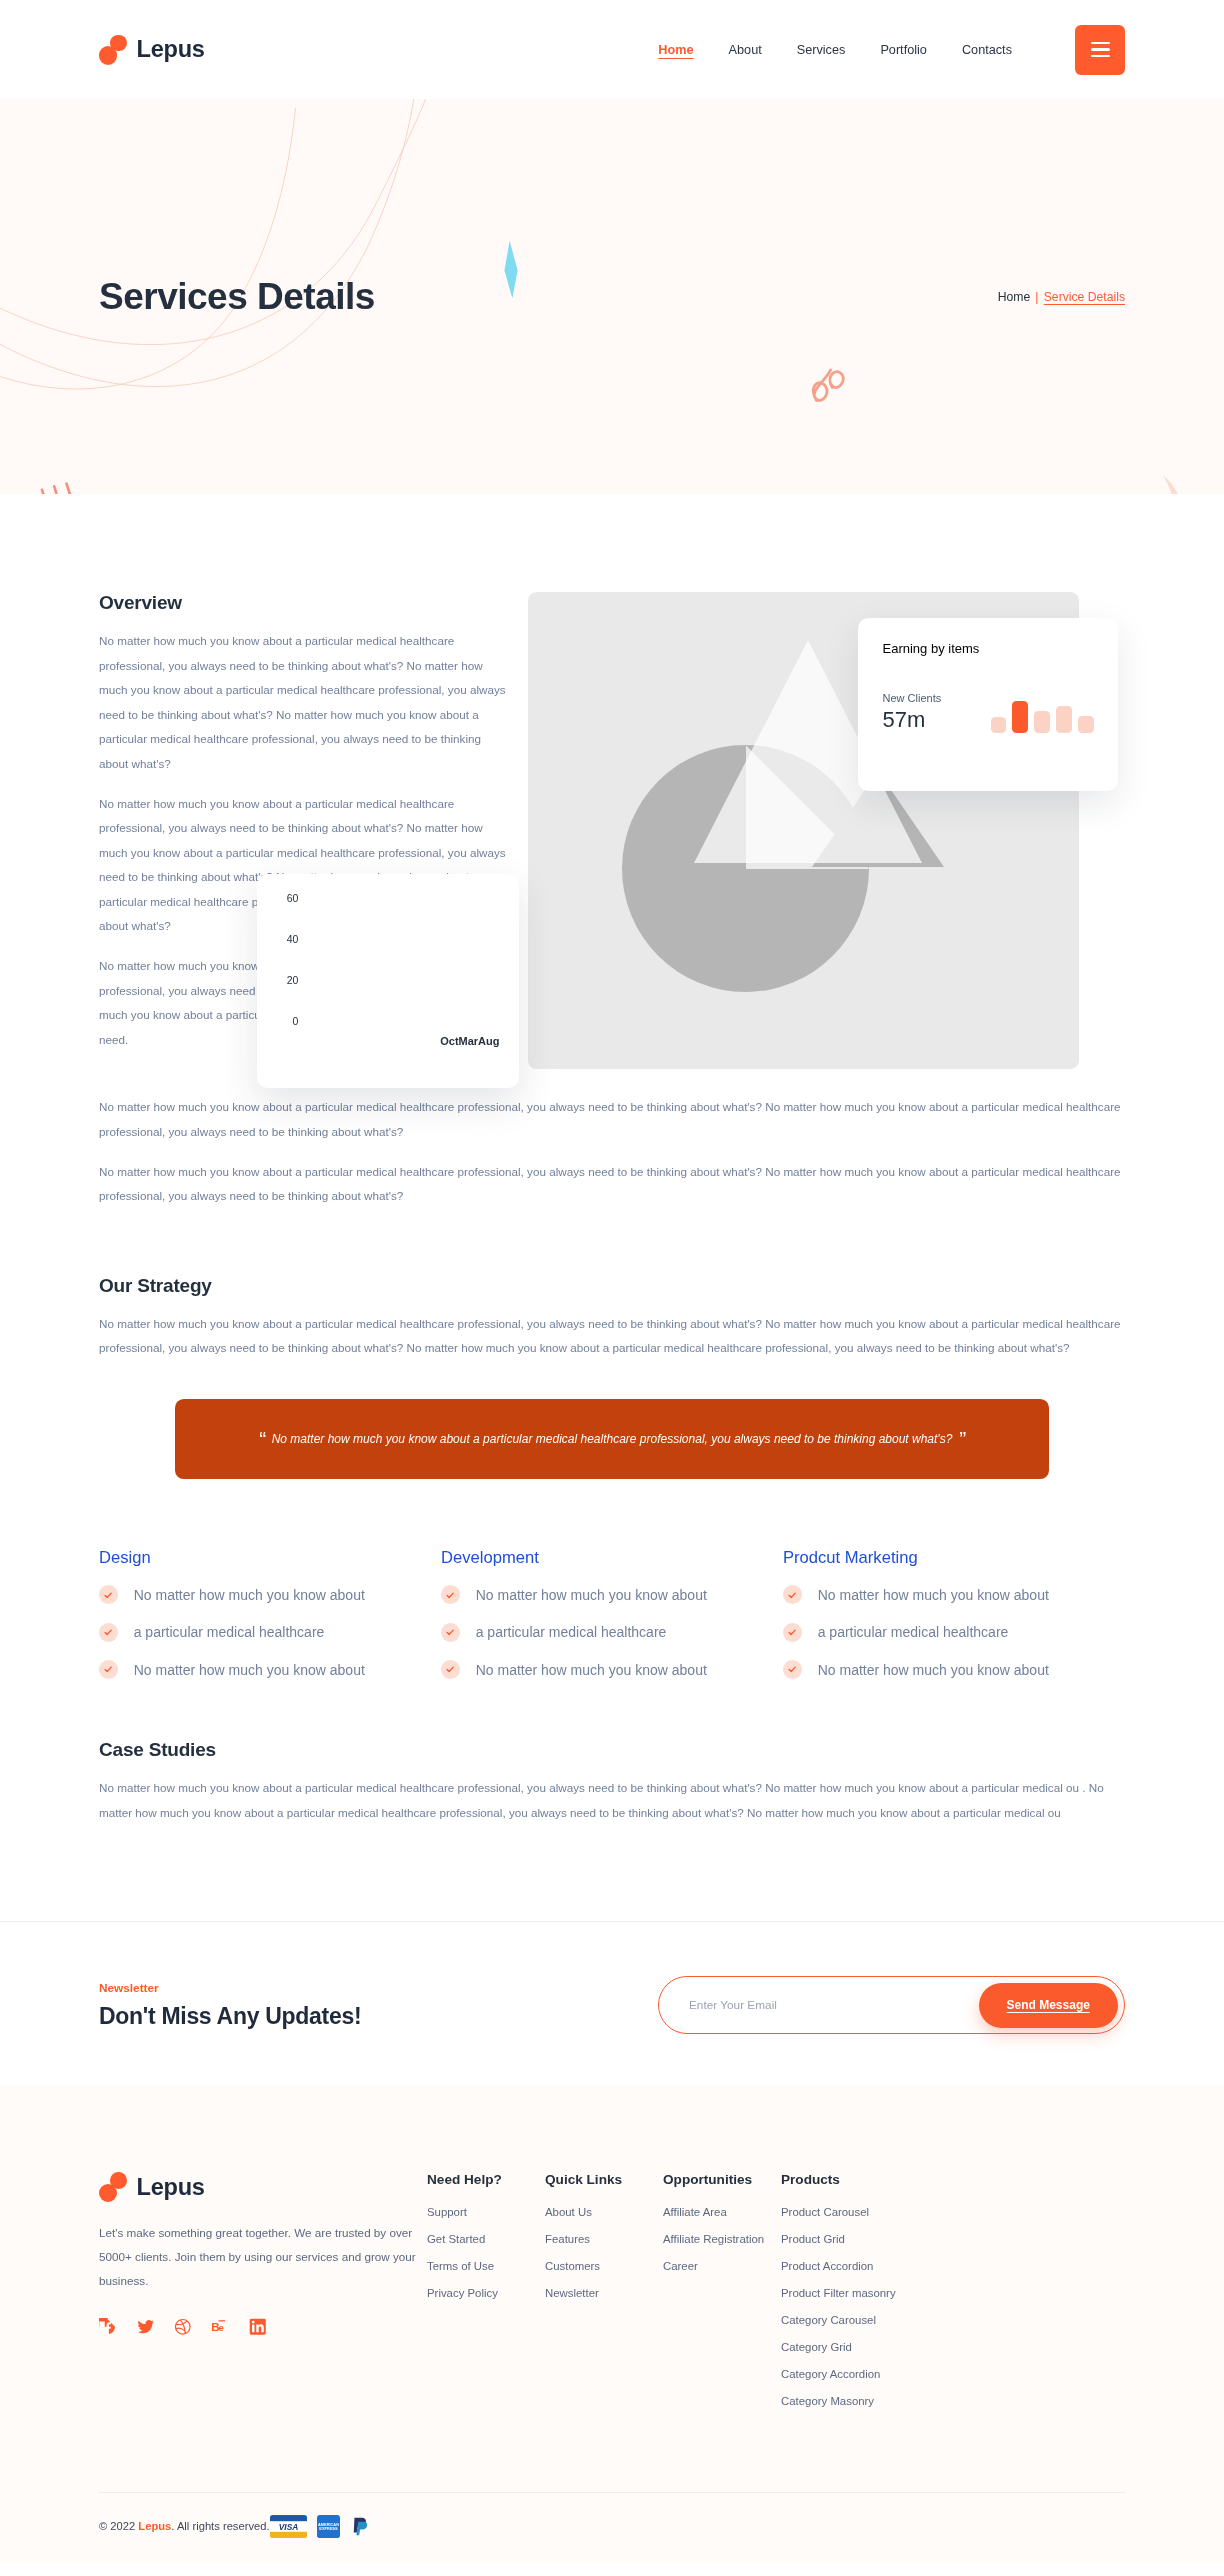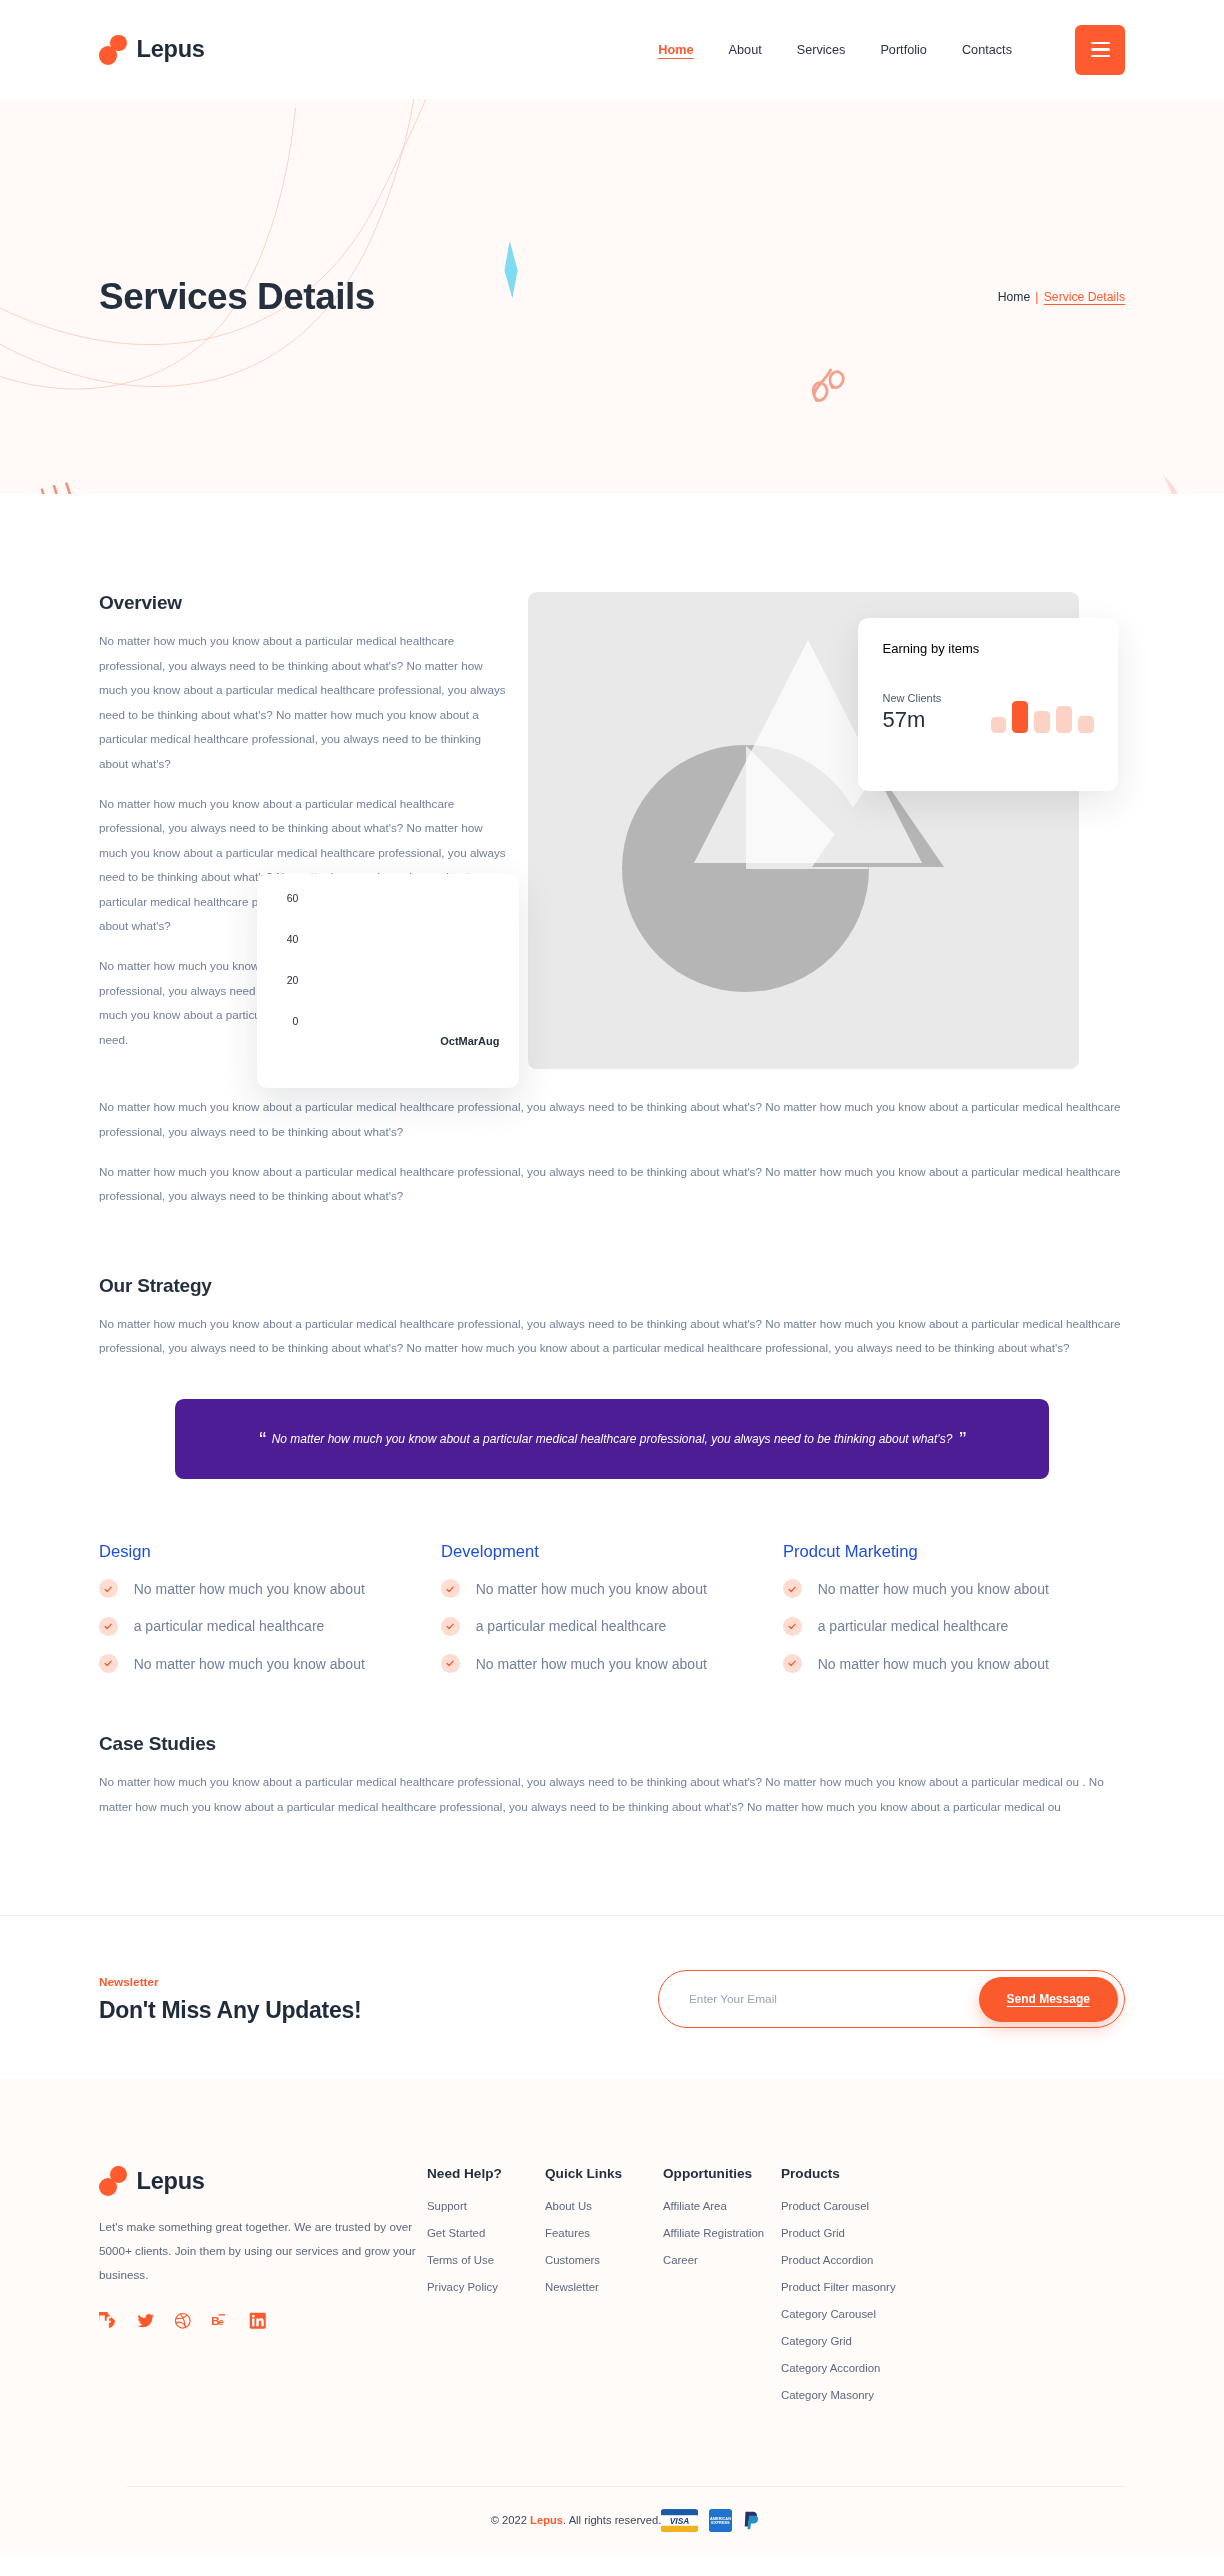--- a/index.html
+++ b/index.html
@@ -179,21 +179,21 @@
     content: ""; position: absolute; left: 23px; bottom: -5.2px;
     border-left: 6.1px solid transparent; border-right: 6.1px solid transparent;
     border-top: 6.1px solid #283747;
   }
 
   .overview-tail { padding-top: 26px; }
 
   
   .strategy { padding-top: 66px; }
   .quote-box {
-    margin: 38px auto 2px auto; width: 874px; background: #4c1d95;
+    margin: 38px auto 8px auto; width: 874px; background: #c2410c;
     border-radius: 8.7px; color: #fff; padding: 28px 54px; text-align: center;
   }
   .quote-text {
     font-size: 12px; font-style: italic; line-height: 23.6px; font-weight: 500;
   }
   .qmark { font-size: 21px; font-style: normal; vertical-align: -3.5px; letter-spacing: -1.7px; }
   .qmark.open { margin-right: 7px; }
   .qmark.close { margin-left: 7px; }
 
   
@@ -246,23 +246,22 @@
   .social { width: 17.5px; height: 17.5px; cursor: pointer; display: block; }
   .footer-col { width: 118px; }
   .footer-col.products { width: 175px; }
   .footer-col h4 { font-size: 13.6px; font-weight: 700; color: #25303f; margin-bottom: 18.4px; }
   .footer-col a {
     display: block; font-size: 11.4px; color: #5c6880; text-decoration: none;
     margin-bottom: 15px; cursor: pointer;
   }
   .footer-bottom {
     margin-top: 70px; border-top: 0.9px solid #ededed;
-    display: flex; align-items: center; justify-content: center;
+    display: flex; align-items: center; justify-content: flex-start;
     padding: 22px 0 24.5px 0;
-    margin-left: 28px;
   }
   .copyright { font-size: 11.2px; color: #3c485d; }
   .copyright b { color: #FB5A2D; font-weight: 700; }
   .pay-row { display: flex; align-items: center; gap: 10.5px; }
   .pay { height: 23px; border-radius: 2.6px; display: block; }
 </style>
 </head>
 <body>
 
 <div class="page">

